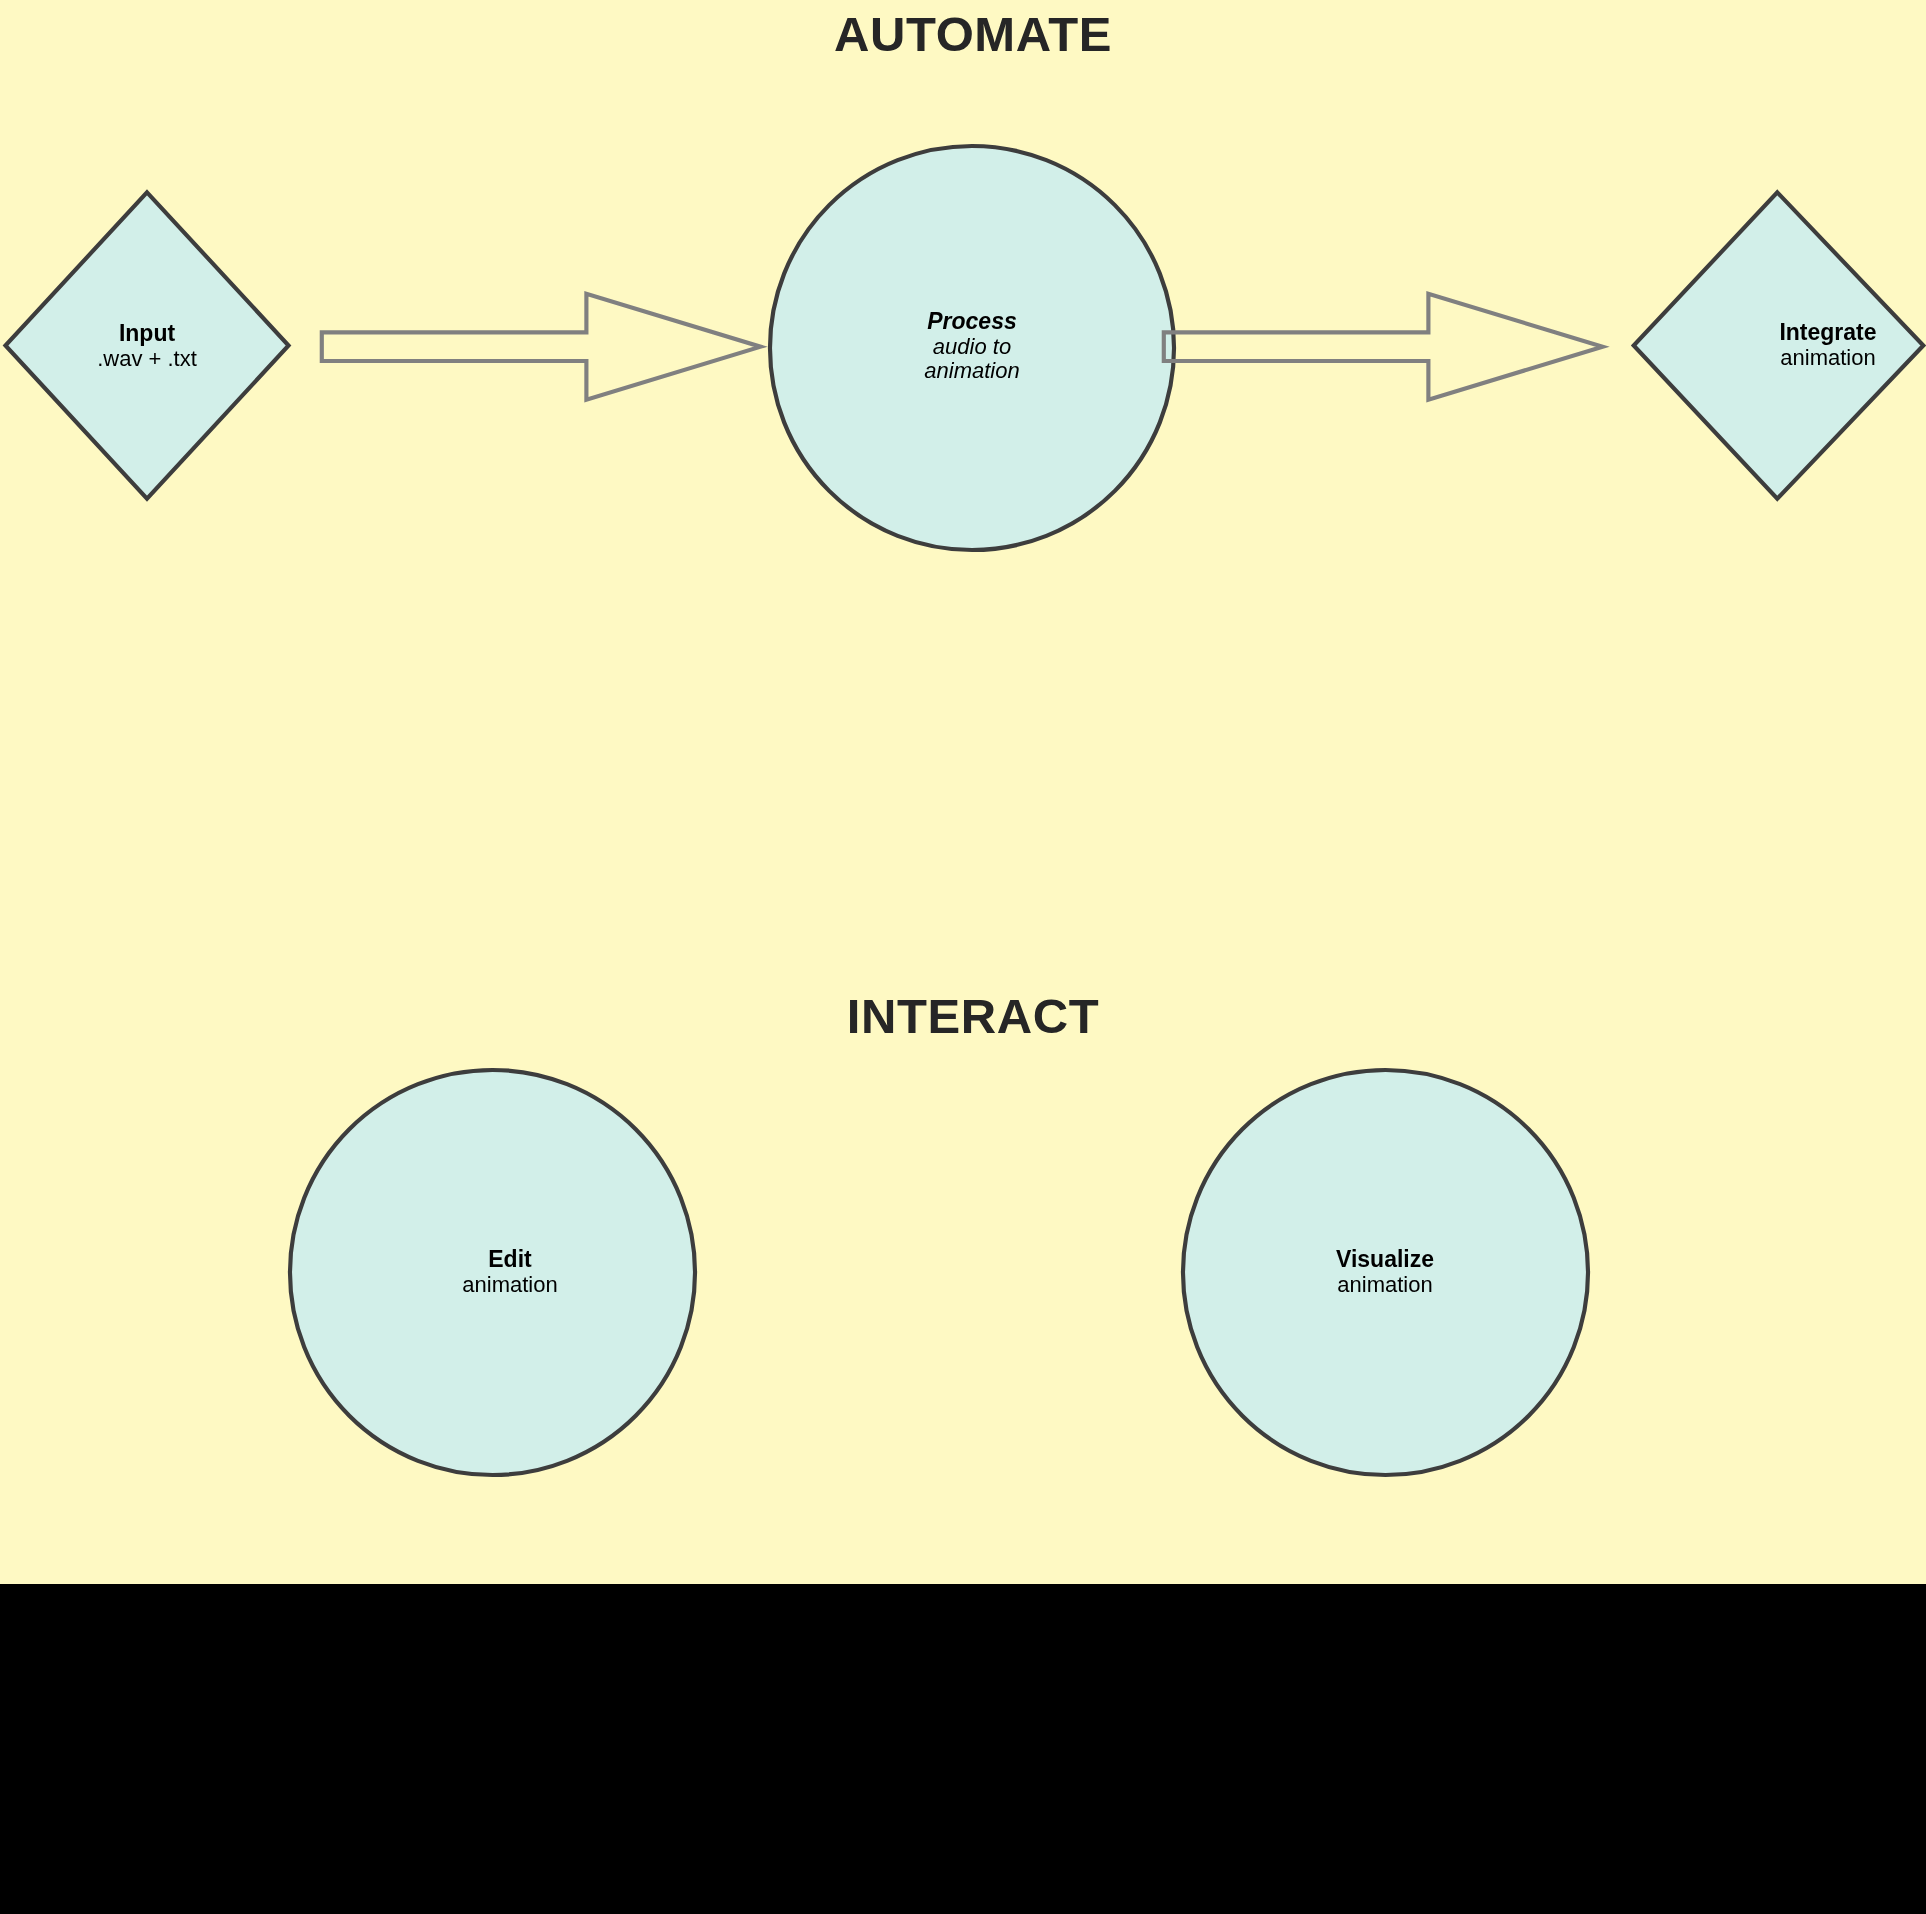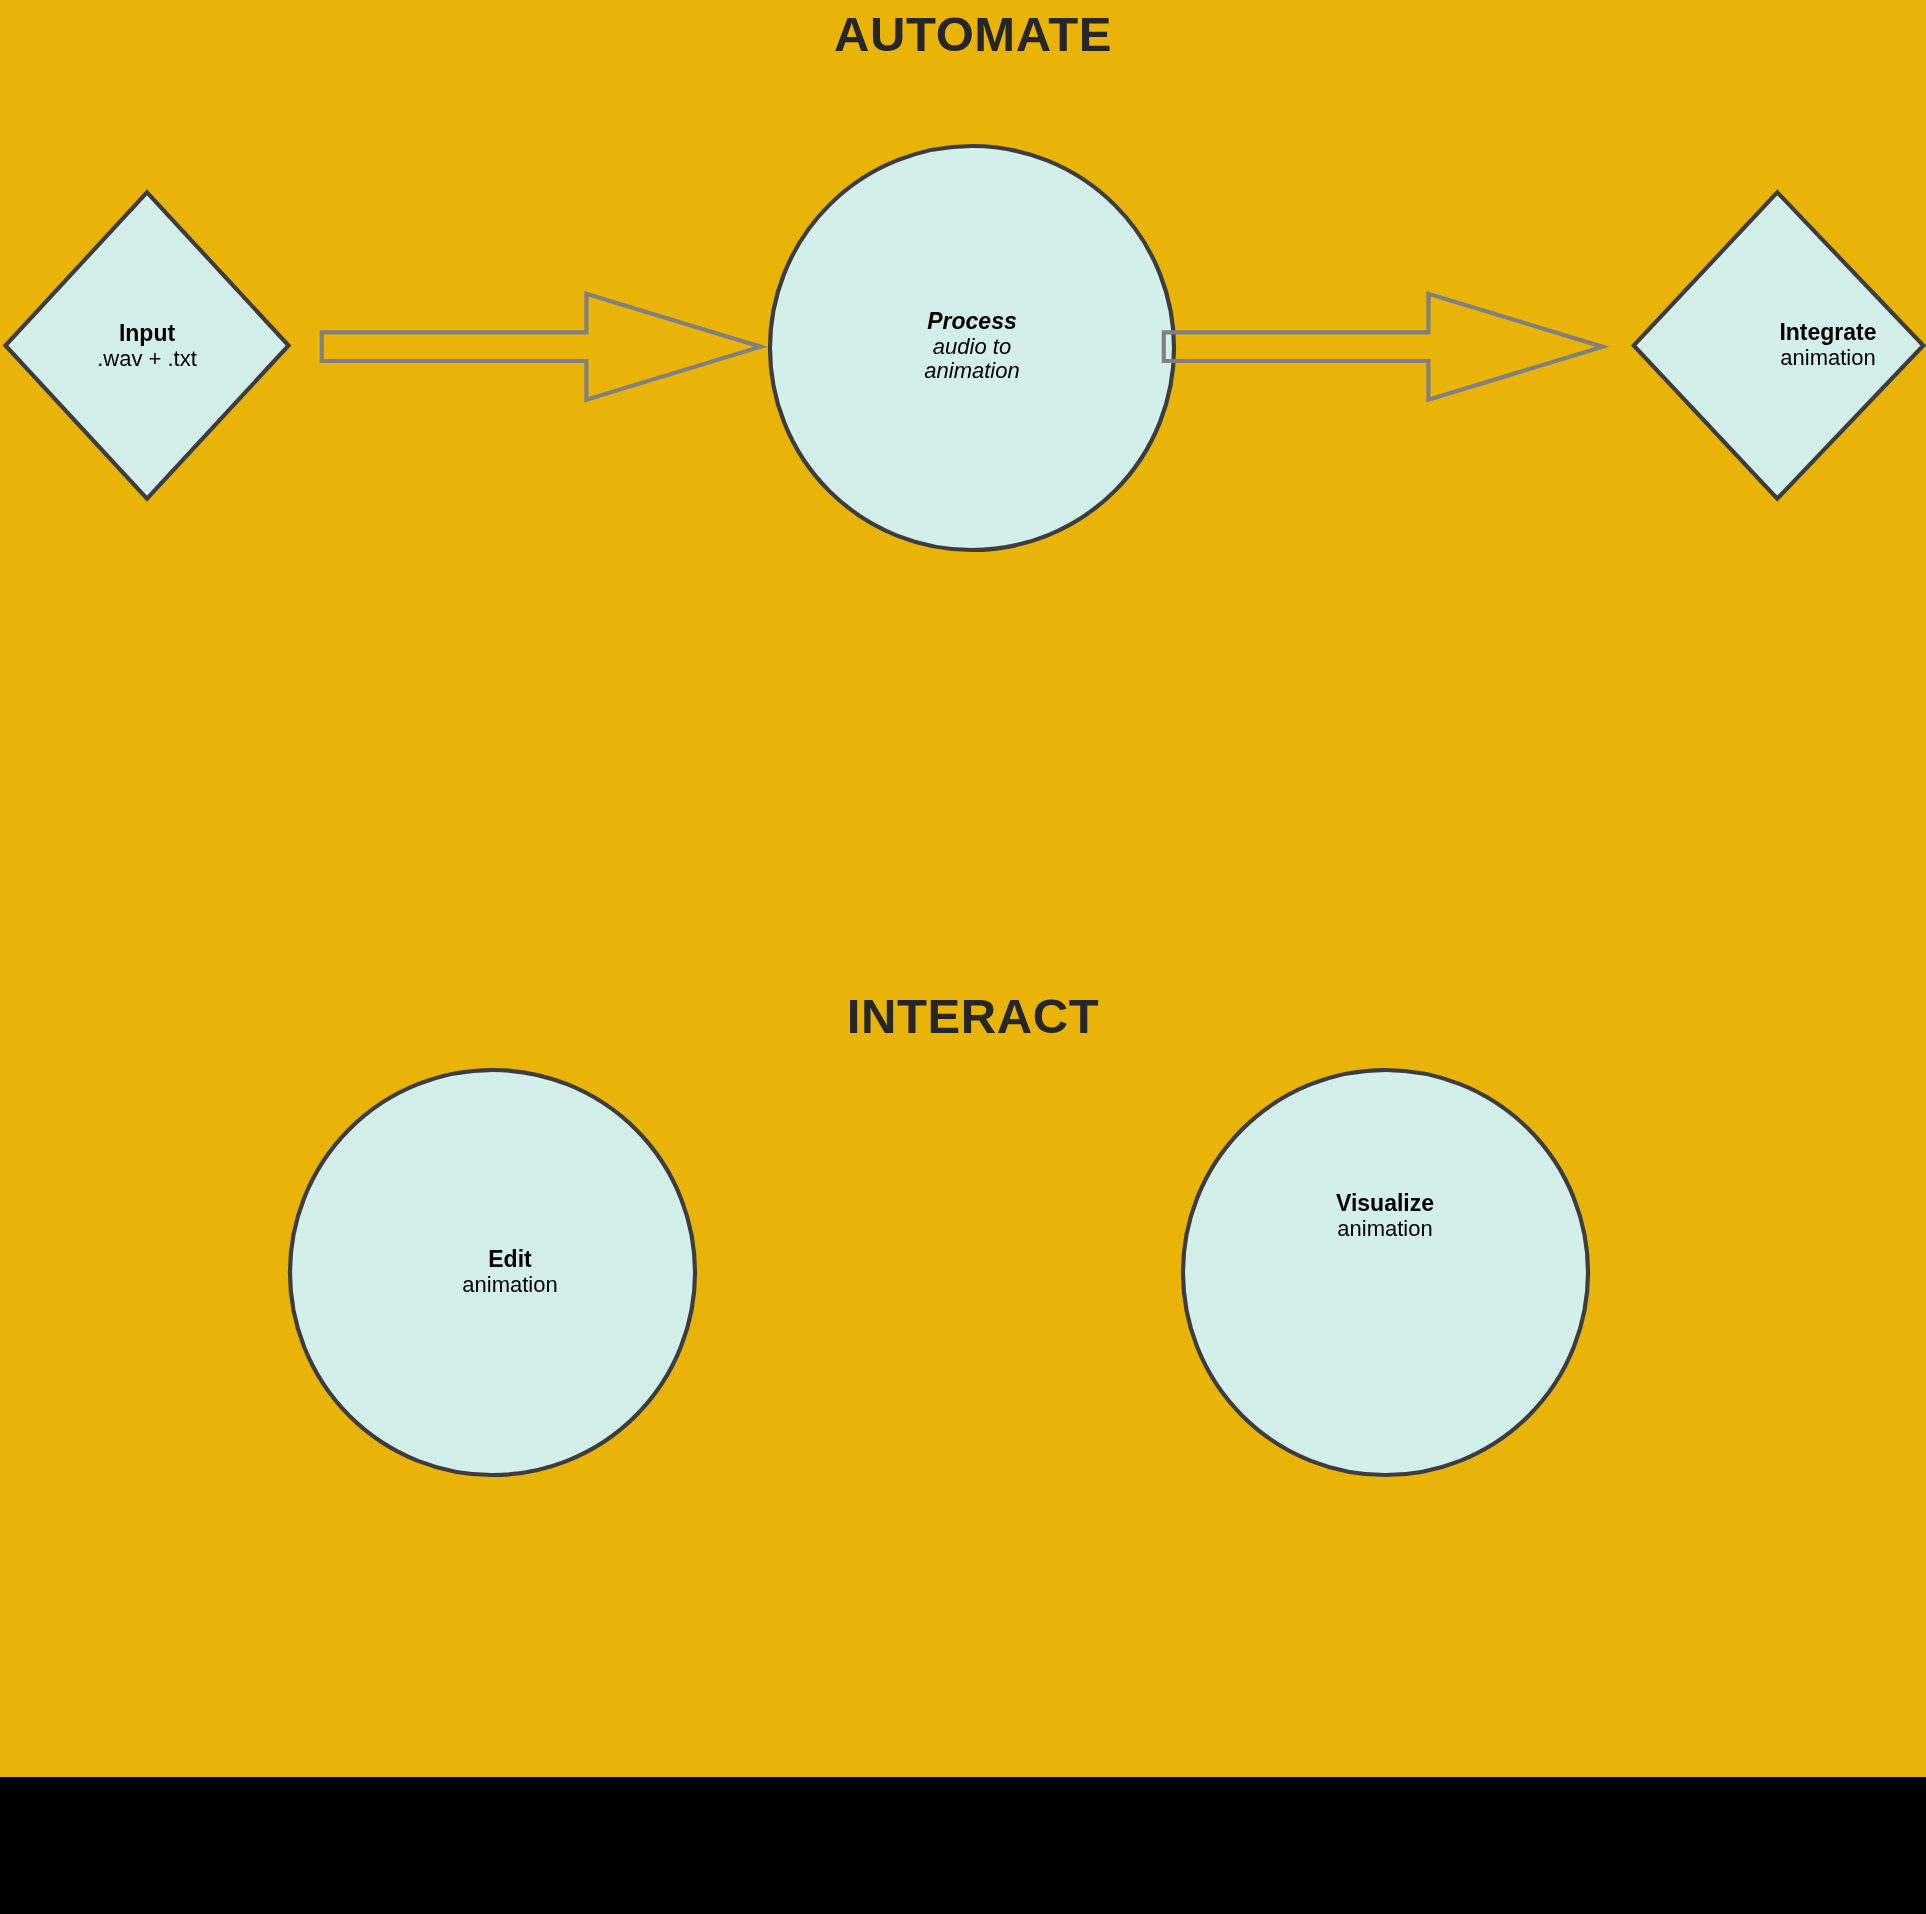--- a/index.html
+++ b/index.html
@@ -3,22 +3,22 @@
 <meta charset="utf-8">
 <style>
   html, body {
     margin: 0;
     padding: 0;
     background: #000000;
   }
   #canvas {
     position: relative;
     width: 1926px;
-    height: 1777px;
-    background: #eab308;
+    height: 1584px;
+    background: #fef9c3;
     overflow: hidden;
     font-family: "Liberation Sans", sans-serif;
   }
   .section-title {
     position: absolute;
     color: #262626;
     font-weight: bold;
     font-size: 49px;
     letter-spacing: 0.6px;
     white-space: nowrap;
@@ -120,19 +120,19 @@
   <div class="node-label" style="left:510px; top:1272px;">
     <span class="lbl-title">Edit</span>
     <span class="lbl-sub">animation</span>
   </div>
 
   <div class="node-shape" style="left:1180px; top:1067px;">
     <svg width="411" height="411" viewBox="0 0 692 692">
       <circle cx="346" cy="346" r="341" fill="#d2efe9" stroke="#3d3d3d" stroke-width="7"></circle>
     </svg>
   </div>
-  <div class="node-label" style="left:1385px; top:1216px;">
+  <div class="node-label" style="left:1385px; top:1272px;">
     <span class="lbl-title">Visualize</span>
     <span class="lbl-sub">animation</span>
   </div>
 
 </div>
 
 
 </body></html>

